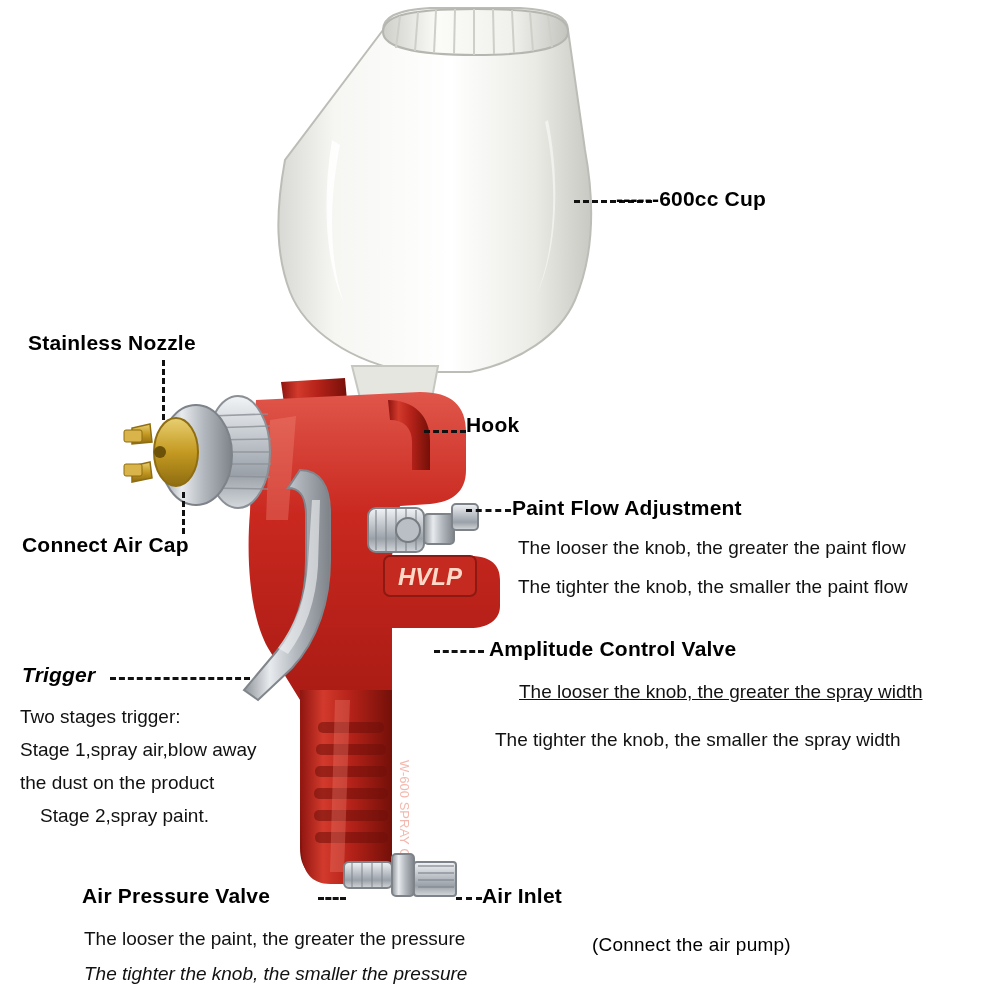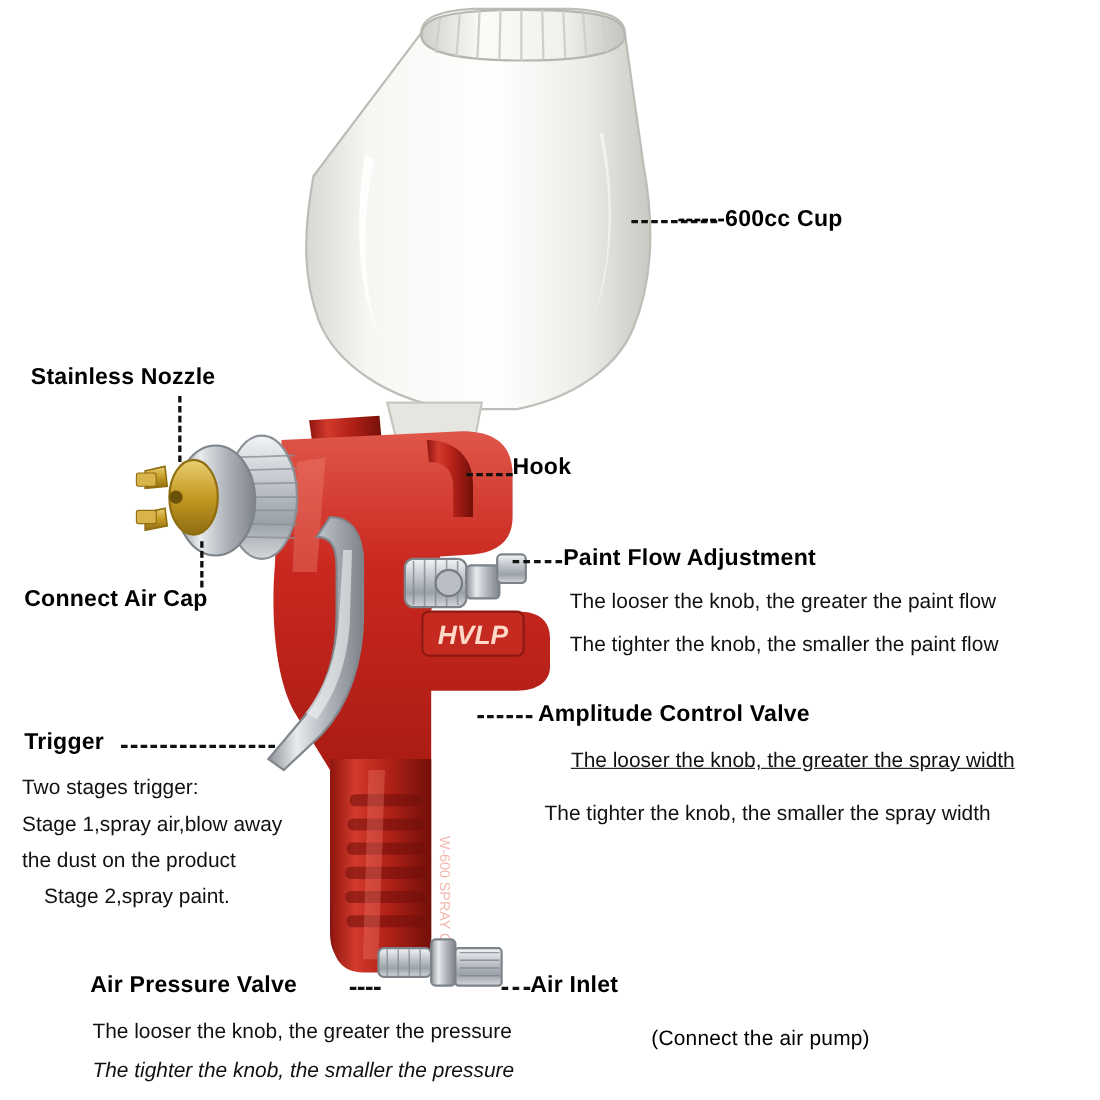--- a/index.html
+++ b/index.html
@@ -278,29 +278,29 @@
   <div class="label" style="left:512px; top:496px;">Paint Flow Adjustment</div>
 
   <div class="sub" style="left:518px; top:537px;">The looser the knob, the greater the paint flow</div>
   <div class="sub" style="left:518px; top:576px;">The tighter the knob, the smaller the paint flow</div>
 
   <div class="label" style="left:489px; top:637px;">Amplitude Control Valve</div>
 
   <div class="sub" style="left:519px; top:681px;text-decoration:underline;">The looser the knob, the greater the spray width</div>
   <div class="sub" style="left:495px; top:729px;">The tighter the knob, the smaller the spray width</div>
 
-  <div class="label" style="left:22px; top:663px;">Trigger</div>
+  <div class="label" style="left:22px; top:663px;font-style:italic;">Trigger</div>
 
   <div class="sub" style="left:20px; top:706px;">Two stages trigger:</div>
   <div class="sub" style="left:20px; top:739px;">Stage 1,spray air,blow away</div>
   <div class="sub" style="left:20px; top:772px;">the dust on the product</div>
   <div class="sub" style="left:20px; top:805px;margin-left:20px;">Stage 2,spray paint.</div>
 
   <div class="label" style="left:82px; top:884px;">Air Pressure Valve</div>
 
   <div class="label" style="left:482px; top:884px;">Air Inlet</div>
 
   <div class="label note-light" style="left:592px; top:886px;margin-top:48px;">(Connect the air pump)</div>
 
-  <div class="sub" style="left:84px; top:928px;">The looser the knob, the greater the pressure</div>
+  <div class="sub" style="left:84px; top:928px;">The looser the paint, the greater the pressure</div>
   <div class="sub" style="left:84px; top:963px;font-style:italic;">The tighter the knob, the smaller the pressure</div>
 
 </div>
 
 </body></html>

